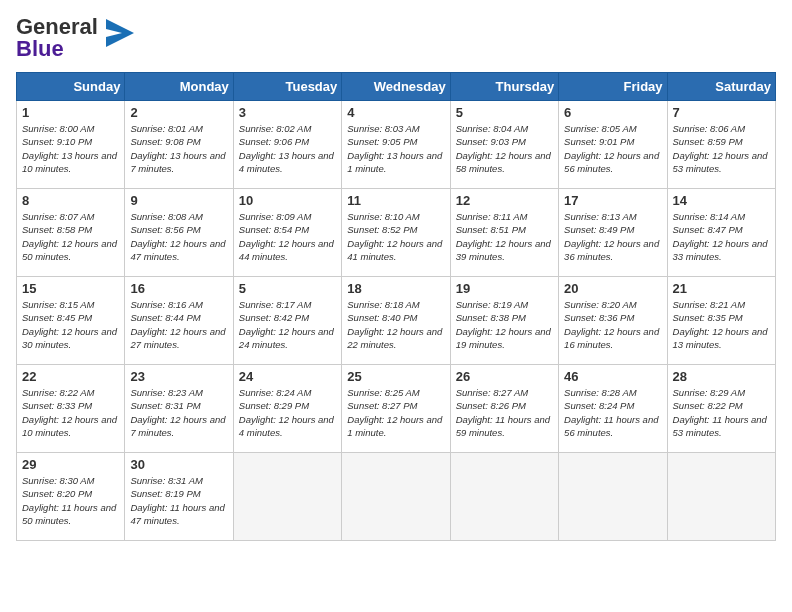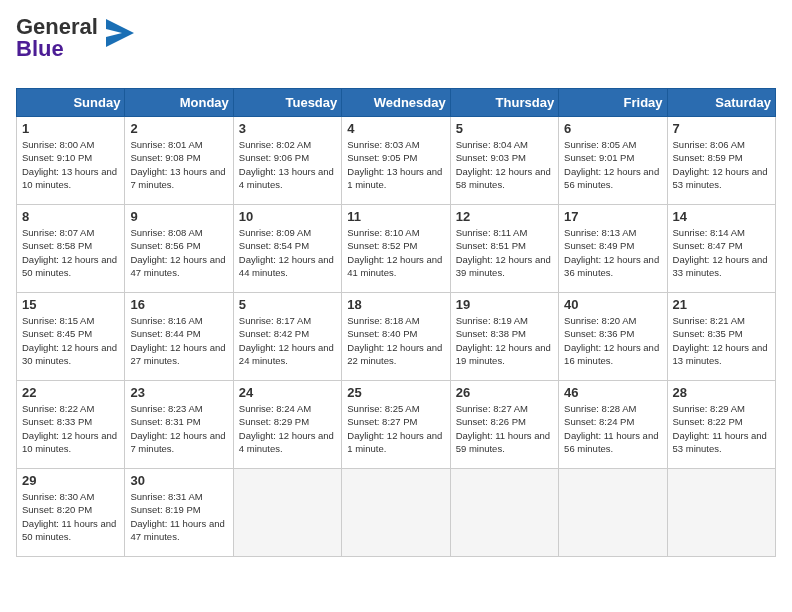--- a/index.html
+++ b/index.html
@@ -7,21 +7,21 @@
       font-family: Arial, sans-serif;
       background: #fff;
       width: 792px;
       min-height: 612px;
       padding: 16px;
     }
     .header {
       display: flex;
       justify-content: space-between;
       align-items: flex-start;
-      margin-bottom: 28px;
+      margin-bottom: 12px;
     }
     .logo {
       display: flex;
       flex-direction: column;
       align-items: flex-start;
     }
     .logo-text {
       font-size: 22px;
       font-weight: bold;
       color: #333;
@@ -70,20 +70,21 @@
       font-size: 13px;
       font-weight: bold;
       color: #333;
       display: block;
       margin-bottom: 2px;
     }
     .cell-info {
       font-size: 9.5px;
       line-height: 1.4;
       color: #333;
+      font-style: italic;
     }
   </style>
 </head>
 <body>
 
 <div class="header">
   <div class="logo">
     <div style="display:flex;align-items:center;">
       <span class="logo-text">
         <span>General</span><br>
@@ -188,21 +189,21 @@
         </td>
         <td>
           <span class="day-num">18</span>
           <div class="cell-info">Sunrise: 8:18 AM<br>Sunset: 8:40 PM<br>Daylight: 12 hours and 22 minutes.</div>
         </td>
         <td>
           <span class="day-num">19</span>
           <div class="cell-info">Sunrise: 8:19 AM<br>Sunset: 8:38 PM<br>Daylight: 12 hours and 19 minutes.</div>
         </td>
         <td>
-          <span class="day-num">40</span>
+          <span class="day-num">20</span>
           <div class="cell-info">Sunrise: 8:20 AM<br>Sunset: 8:36 PM<br>Daylight: 12 hours and 16 minutes.</div>
         </td>
         <td>
           <span class="day-num">21</span>
           <div class="cell-info">Sunrise: 8:21 AM<br>Sunset: 8:35 PM<br>Daylight: 12 hours and 13 minutes.</div>
         </td>
       </tr>
       <tr>
         <td>
           <span class="day-num">22</span>

